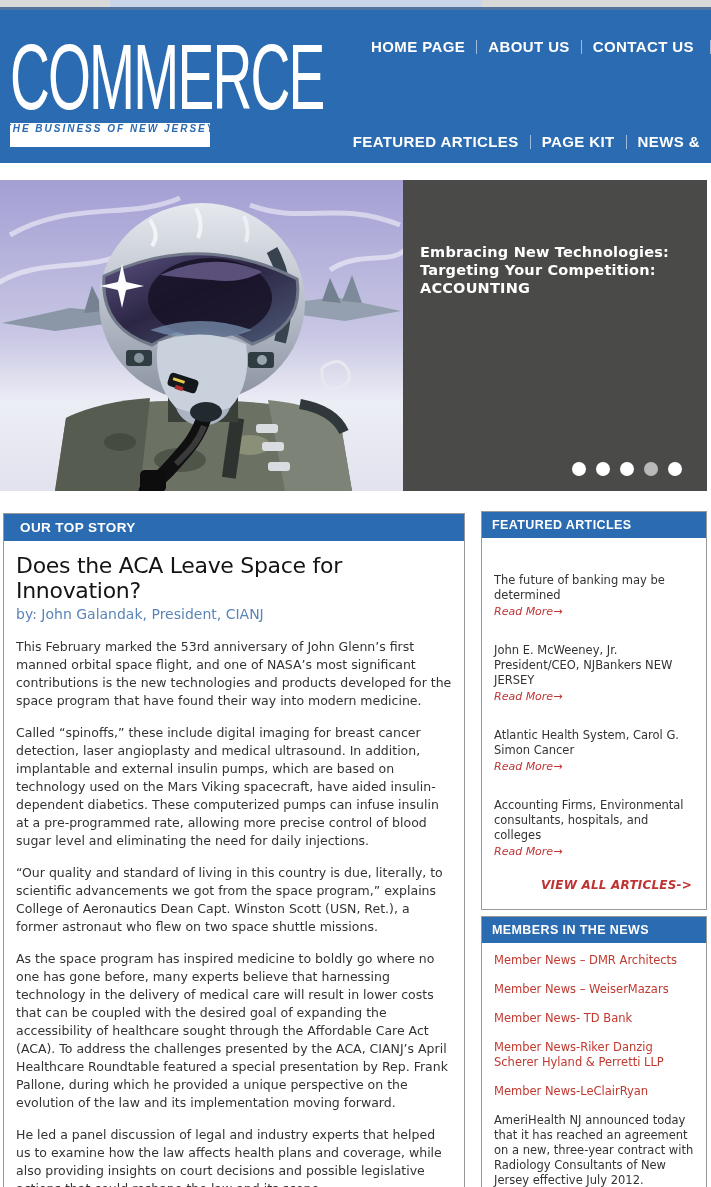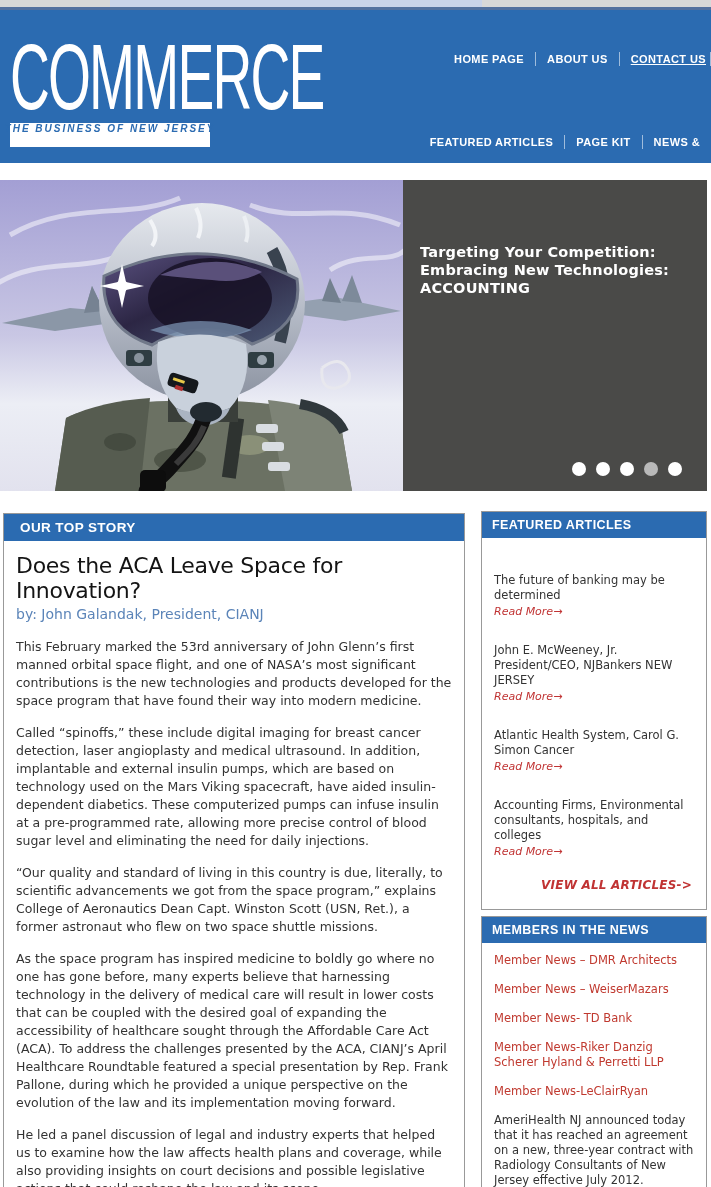--- a/index.html
+++ b/index.html
@@ -14,25 +14,25 @@
   
   .header { height:153px; background:#2b6bb1; position:relative; }
   .logo { position:absolute; left:10px; top:14px; width:204px; height:124px; cursor:pointer; }
   .logo-word { color:#fff; font-family:"Liberation Sans", sans-serif; font-weight:400;
     font-size:60px; letter-spacing:-2px; transform:scale(0.92,1.55); transform-origin:0 0; white-space:nowrap; }
   .logo-bar { position:absolute; left:0; top:99px; width:200px; height:24px; background:#fff;
     display:flex; align-items:flex-start; justify-content:center; }
   .logo-bar span { color:#2b6bb1; font-size:10px; font-weight:bold; font-style:italic; letter-spacing:2px;
     font-family:"Liberation Sans", sans-serif; white-space:nowrap; }
   .nav { position:absolute; right:0; display:flex; list-style:none; }
-  .nav li { color:#fff; font-size:11px; font-weight:bold; letter-spacing:.4px; padding:0 11px;
-    font-family:"Liberation Sans", sans-serif; white-space:nowrap; cursor:pointer; line-height:14px;margin-top:12px; }
+  .nav li { color:#fff; font-size:15px; font-weight:bold; letter-spacing:.4px; padding:0 11px;
+    font-family:"Liberation Sans", sans-serif; white-space:nowrap; cursor:pointer; line-height:14px; }
   .nav li + li { border-left:1px solid rgba(255,255,255,.55); }
   .nav-top { top:30px; }
-  .nav-top li:last-child { border-right:1px solid rgba(255,255,255,.55); padding-right:4px;text-decoration:underline; }
+  .nav-top li:last-child { border-right:1px solid rgba(255,255,255,.55); padding-right:16px; }
   .nav-bottom { bottom:14px; }
 
   
   .hero { margin-top:17px; height:311px; display:flex; }
   .hero-left { width:403px; height:311px; overflow:hidden; }
   .hero-right { width:304px; height:311px; background:#4a4a48; position:relative; }
   .hero-pad { width:4px; height:311px; background:#fff; }
   .hero-heading { padding:63px 14px 0 17px; }
   .hero-heading div { color:#fff; font-size:14.5px; font-weight:bold; line-height:18px;
     letter-spacing:.2px; cursor:pointer; }
@@ -189,22 +189,22 @@
       <ellipse cx="206" cy="232" rx="16" ry="10" fill="#222a30"></ellipse>
       <rect x="140" y="290" width="26" height="22" rx="5" fill="#0d0d0d"></rect>
 
       <path d="M322,188 q18,-14 26,2 q6,14 -12,18 q-16,2 -14,-20" stroke="#e8e8ee" stroke-width="3" fill="none"></path>
       <path d="M300,224 q34,6 44,28" stroke="#30383c" stroke-width="10" fill="none"></path>
     </svg>
   </div>
   <div class="hero-right">
     <div class="hero-heading">
 
-    <div>Targeting Your Competition:</div>
-        <div>Embracing New Technologies:</div>
+    <div>Embracing New Technologies:</div>
+        <div>Targeting Your Competition:</div>
         <div>ACCOUNTING</div>
       </div>
     <div class="dots">
       <div class="dot"></div>
       <div class="dot"></div>
       <div class="dot"></div>
       <div class="dot"></div>
       <div class="dot"></div>
     </div>
   </div>

